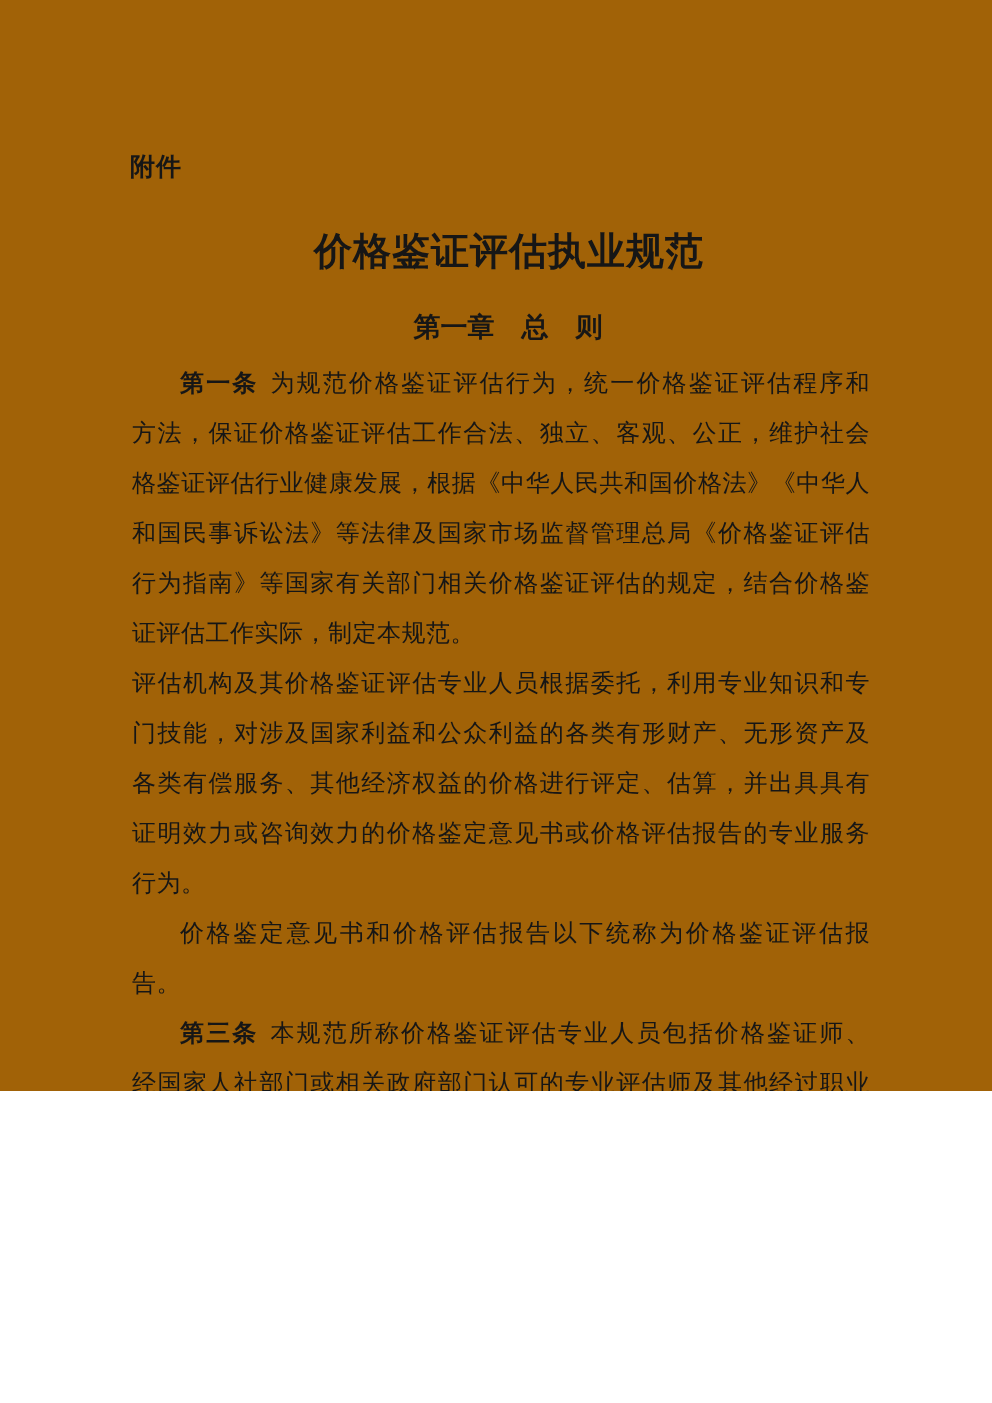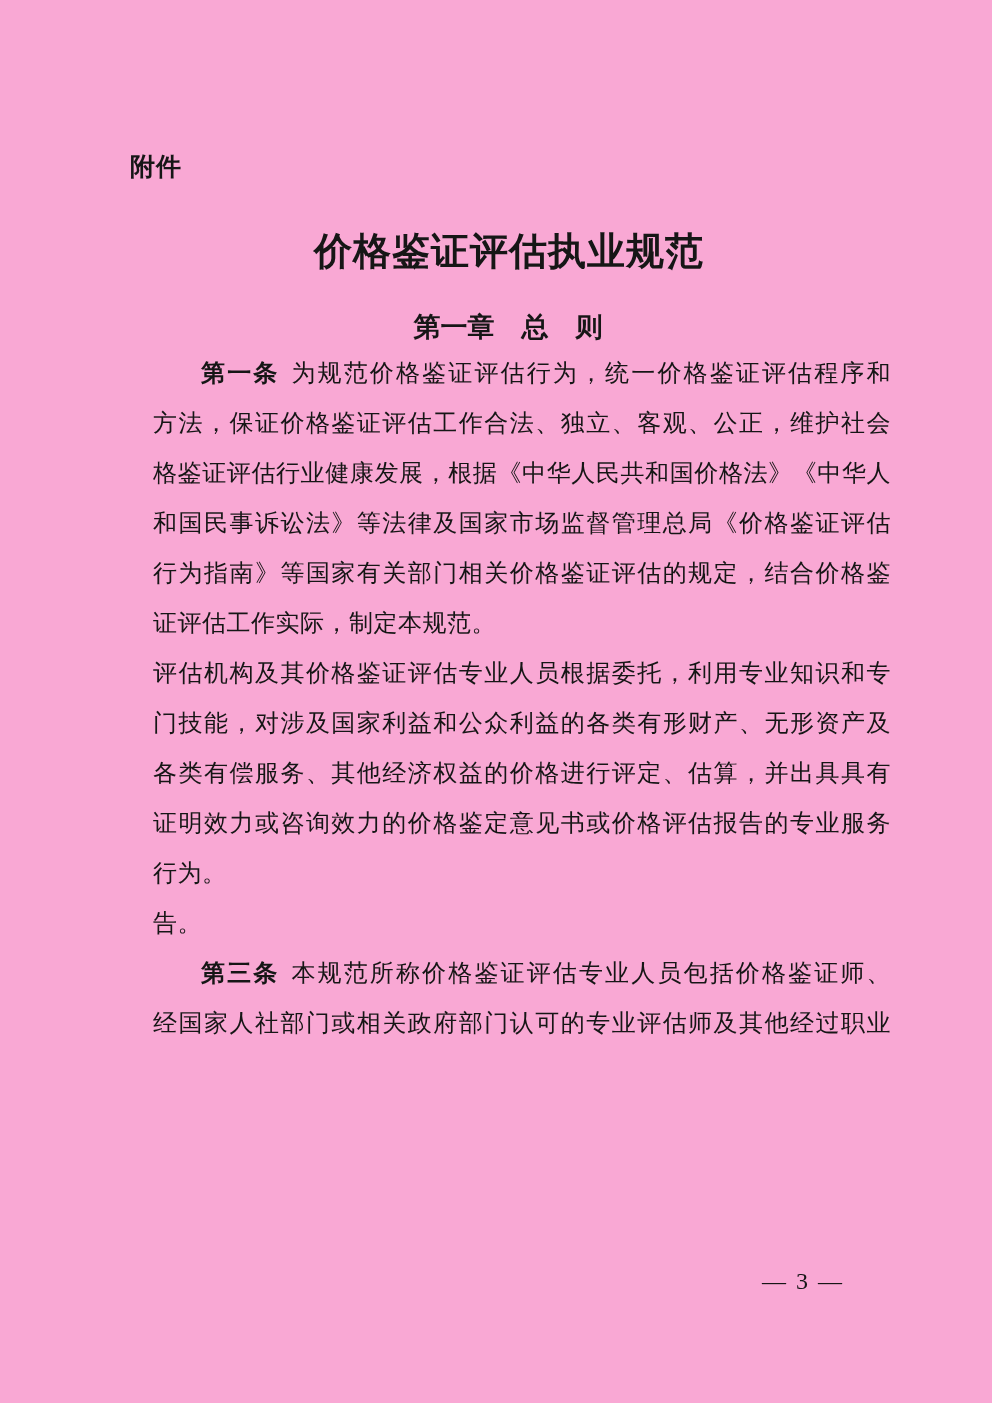--- a/index.html
+++ b/index.html
@@ -3,22 +3,22 @@
 <meta charset="utf-8">
 <style>
   html, body {
     margin: 0;
     padding: 0;
     background: #ffffff;
   }
   .page {
     position: relative;
     width: 992px;
-    height: 1403px;
-    background: #f9a8d4;
+    height: 1091px;
+    background: #a16207;
     color: #161616;
     overflow: hidden;
     font-family: "Liberation Serif", "DejaVu Serif", serif;
   }
   .attachment {
     position: absolute;
     left: 130px;
     top: 148px;
     font-size: 25px;
     line-height: 36px;
@@ -47,23 +47,22 @@
     margin: 12px;
     text-align: center;
     font-size: 27px;
     line-height: 38px;
     font-weight: 700;
     font-family: "Liberation Sans", "DejaVu Sans", sans-serif;
   }
   .body {
     position: absolute;
     left: 132px;
-    top: 348px;
+    top: 358px;
     width: 738px;
-    margin-left: 21px;
   }
   .line {
     height: 50px;
     line-height: 50px;
     font-size: 24px;
     white-space: normal;
     letter-spacing: 0.5px;
   }
   .line.full {
     text-align: justify;
@@ -102,19 +101,20 @@
       <div class="line full"><span>方法，保证价格鉴证评估工作合法、独立、客观、公正，维护社会</span></div>
       <div class="line full"><span>格鉴证评估行业健康发展，根据《中华人民共和国价格法》《中华人</span></div>
       <div class="line full"><span>和国民事诉讼法》等法律及国家市场监督管理总局《价格鉴证评估</span></div>
       <div class="line full"><span>行为指南》等国家有关部门相关价格鉴证评估的规定，结合价格鉴</span></div>
       <div class="line"><span>证评估工作实际，制定本规范。</span></div>
       <div class="line full"><span>评估机构及其价格鉴证评估专业人员根据委托，利用专业知识和专</span></div>
       <div class="line full"><span>门技能，对涉及国家利益和公众利益的各类有形财产、无形资产及</span></div>
       <div class="line full"><span>各类有偿服务、其他经济权益的价格进行评定、估算，并出具具有</span></div>
       <div class="line full"><span>证明效力或咨询效力的价格鉴定意见书或价格评估报告的专业服务</span></div>
       <div class="line"><span>行为。</span></div>
+      <div class="line indent full"><span>价格鉴定意见书和价格评估报告以下统称为价格鉴证评估报</span></div>
       <div class="line"><span>告。</span></div>
       <div class="line indent full"><span class="head">第三条</span><span>本规范所称价格鉴证评估专业人员包括价格鉴证师、</span></div>
       <div class="line full"><span>经国家人社部门或相关政府部门认可的专业评估师及其他经过职业</span></div>
     </main>
 
   <div class="page-number">— 3 —</div>
 </div>
 
 </body></html>

